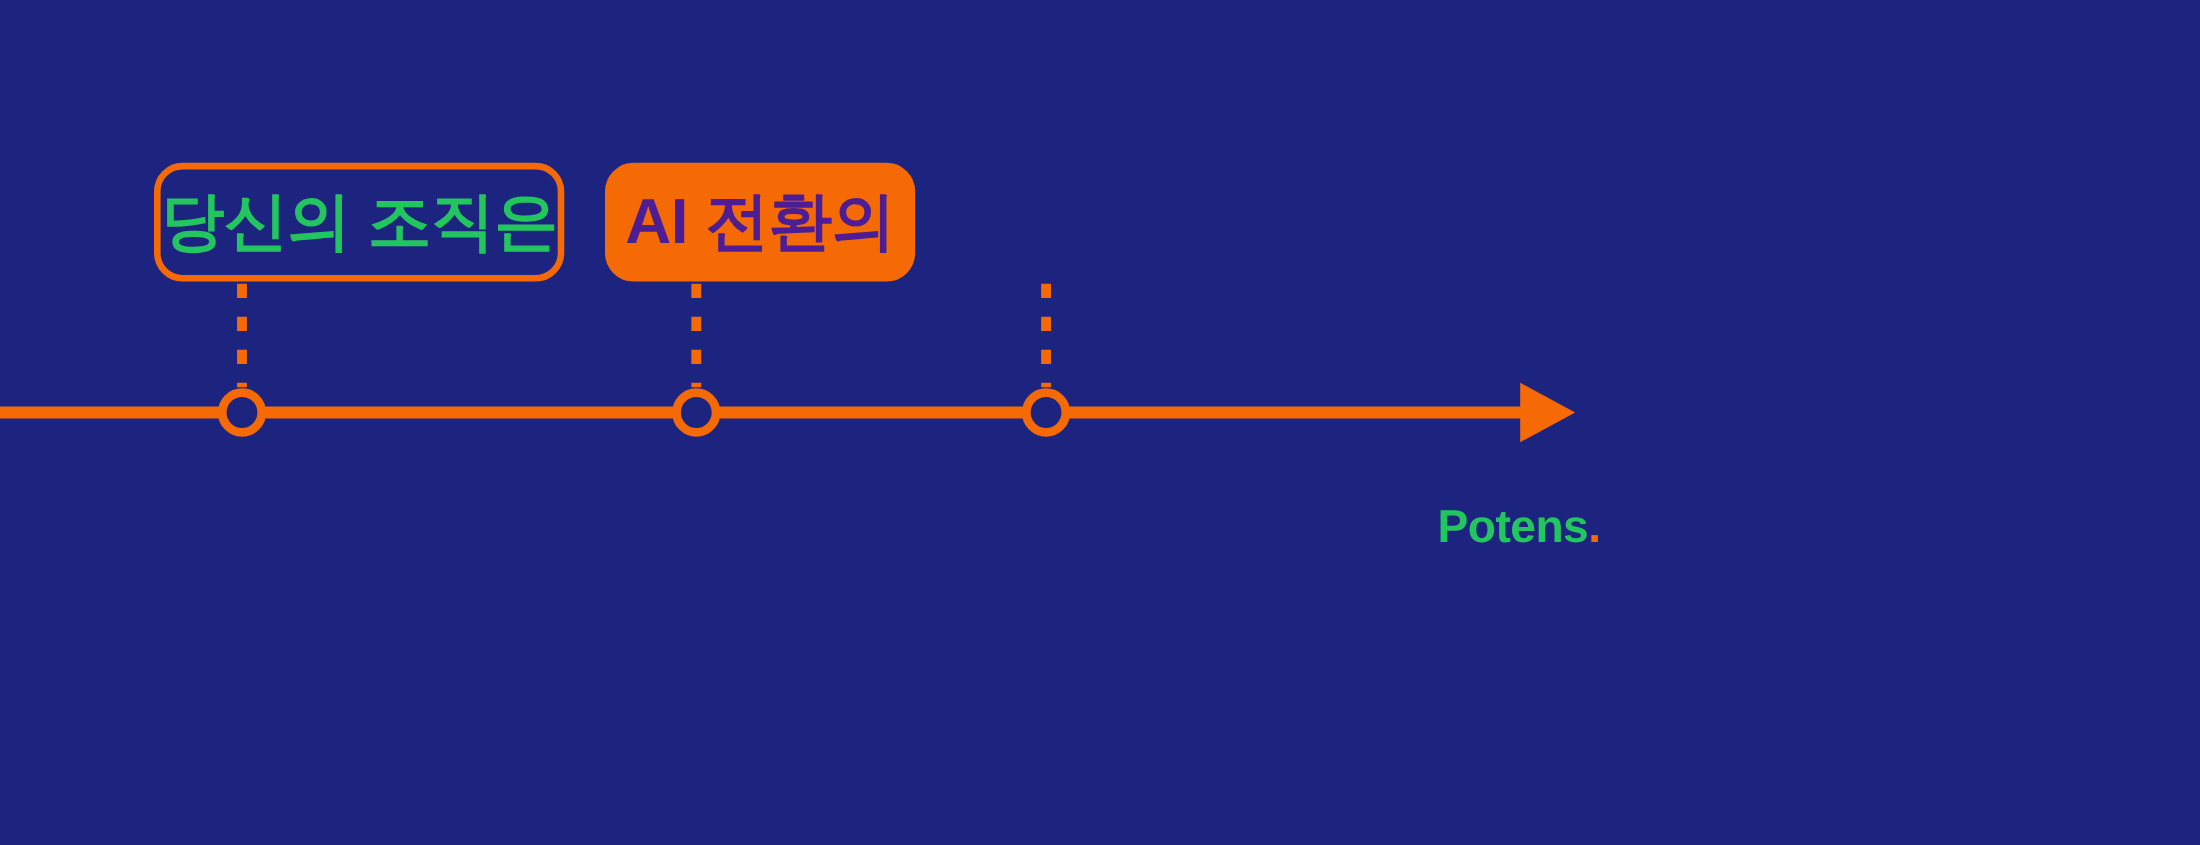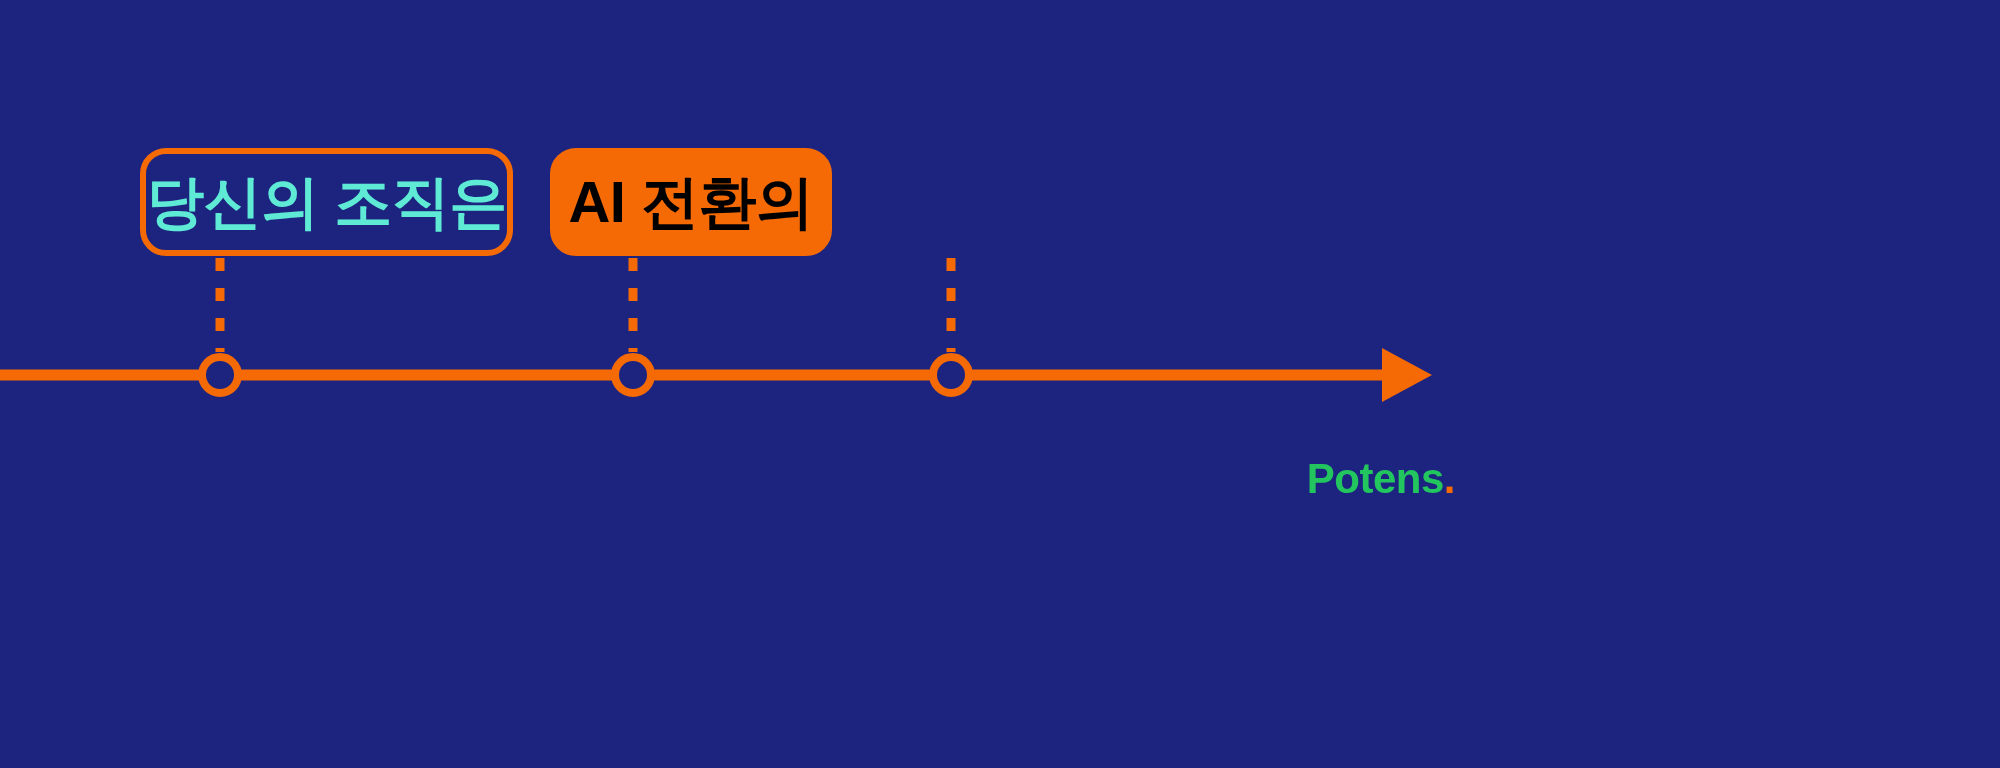--- a/index.html
+++ b/index.html
@@ -37,27 +37,27 @@
   .pill .pill-label {
     font-weight: 700;
     font-size: 58px;
     line-height: 1;
     letter-spacing: -0.5px;
   }
   .pill.outline {
     background: #1c2480;
     border: 6px solid #f56a05;
   }
-  .pill.outline .pill-label { color: #5eead4; }
+  .pill.outline .pill-label { color: #22c55e; }
 
   .pill.solid {
     background: #f56a05;
     border: 6px solid #f56a05;
   }
-  .pill.solid .pill-label { color: #000000; }
+  .pill.solid .pill-label { color: #4c1d95; }
 
   #pill-0 { left: 140px; top: 148px; width: 373px; height: 108px; }
   #pill-1 { left: 550px; top: 148px; width: 282px; height: 108px; }
   #pill-2 { left: 870px; top: 148px; width: 508px; height: 108px; }
 
   
   .brand {
     position: absolute;
     right: 545px;
     top: 455px;

